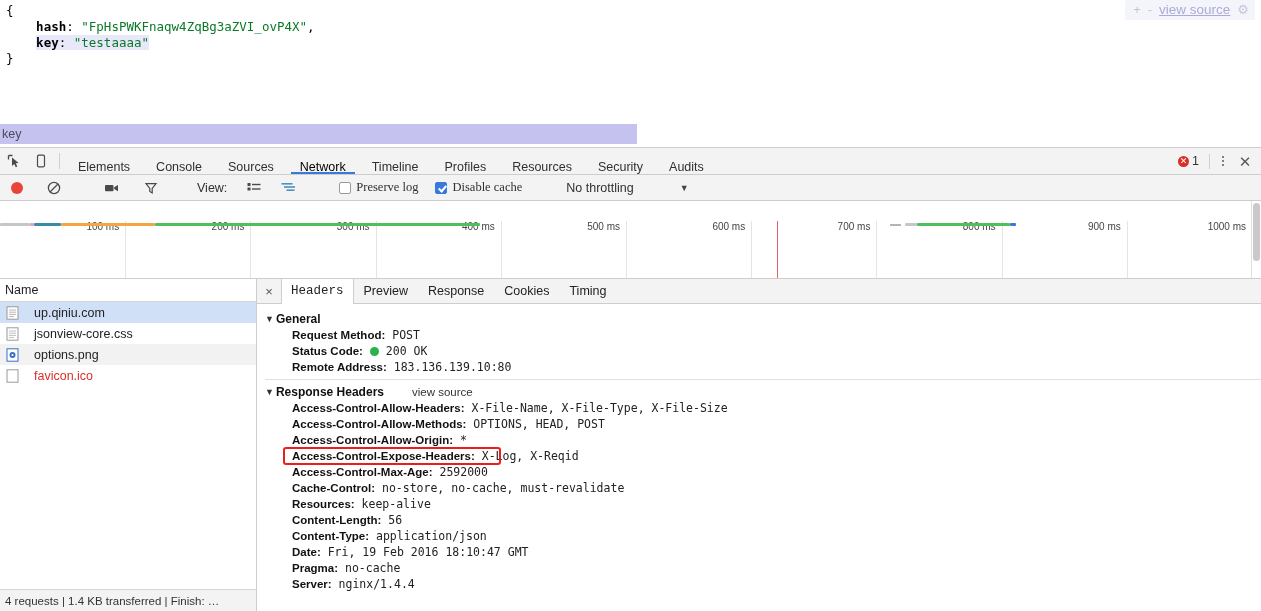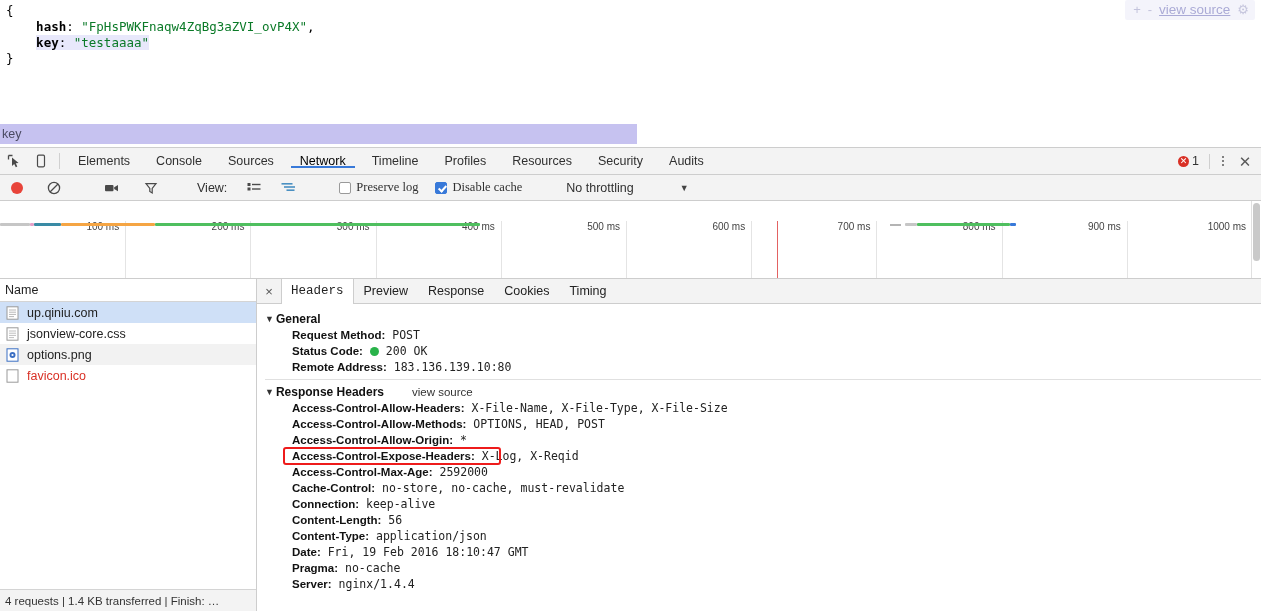--- a/index.html
+++ b/index.html
@@ -112,21 +112,21 @@
     align-items: center;
     justify-content: center;
     color: #5a5a5a;
   }
   .dt-sep {
     width: 1px;
     background: #d0d0d0;
     margin: 5px 5px;
     flex: 0 0 auto;
   }
-  .dt-tabs { display: flex; align-items: center; }
+  .dt-tabs { display: flex; align-items: flex-end; }
   .dt-tab {
     padding: 0 13px;
     display: flex;
     align-items: center;
     font-size: 12.5px;
     color: #303030;
     position: relative;
     white-space: nowrap;
   }
   .dt-tab.active { color: #000; }
@@ -298,21 +298,21 @@
   }
   #req-rows { flex: 1 1 auto; overflow:hidden; }
   .req-row {
     height: 21px;
     display: flex;
     align-items: center;
     padding-left: 6px;
     font-size: 12.5px;
     color: #222;
     box-sizing: border-box;
-    gap: 8px;
+    gap: 15px;
   }
   .req-row.selected { background: #cfe0f7; }
   .req-row.striped { background: #f2f2f2; }
   .req-row.err .rname { color: #d93025; }
   .ficon { width: 13px; height: 14px; flex: 0 0 auto; }
   #req-footer {
     height: 22px;
     border-top: 1px solid #d4d4d4;
     background: #f3f3f3;
     display: flex;
@@ -665,21 +665,21 @@
           <span>Response Headers</span>
           <span class="viewsrc">view source</span>
         </div>
         <div id="resp-rows">
             <div class="hrow"><span class="hname">Access-Control-Allow-Headers:</span><span class="hval"> X-File-Name, X-File-Type, X-File-Size</span></div>
             <div class="hrow"><span class="hname">Access-Control-Allow-Methods:</span><span class="hval"> OPTIONS, HEAD, POST</span></div>
             <div class="hrow" id="row-highlight"><span class="hname">Access-Control-Allow-Origin:</span><span class="hval"> *</span></div>
             <div class="hrow"><span class="hname">Access-Control-Expose-Headers:</span><span class="hval"> X-Log, X-Reqid</span></div>
             <div class="hrow"><span class="hname">Access-Control-Max-Age:</span><span class="hval"> 2592000</span></div>
             <div class="hrow"><span class="hname">Cache-Control:</span><span class="hval"> no-store, no-cache, must-revalidate</span></div>
-            <div class="hrow"><span class="hname">Connection:</span><span class="hval"> keep-alive</span></div>
+            <div class="hrow"><span class="hname">Resources:</span><span class="hval"> keep-alive</span></div>
             <div class="hrow"><span class="hname">Content-Length:</span><span class="hval"> 56</span></div>
             <div class="hrow"><span class="hname">Content-Type:</span><span class="hval"> application/json</span></div>
             <div class="hrow"><span class="hname">Date:</span><span class="hval"> Fri, 19 Feb 2016 18:10:47 GMT</span></div>
             <div class="hrow"><span class="hname">Pragma:</span><span class="hval"> no-cache</span></div>
             <div class="hrow"><span class="hname">Server:</span><span class="hval"> nginx/1.4.4</span></div>
           </div>
 
         <div class="annot-box" id="annot" style="left: 26px; top: 142.5px; width: 218px; height: 18px;"></div>
       </div>
     </div>

